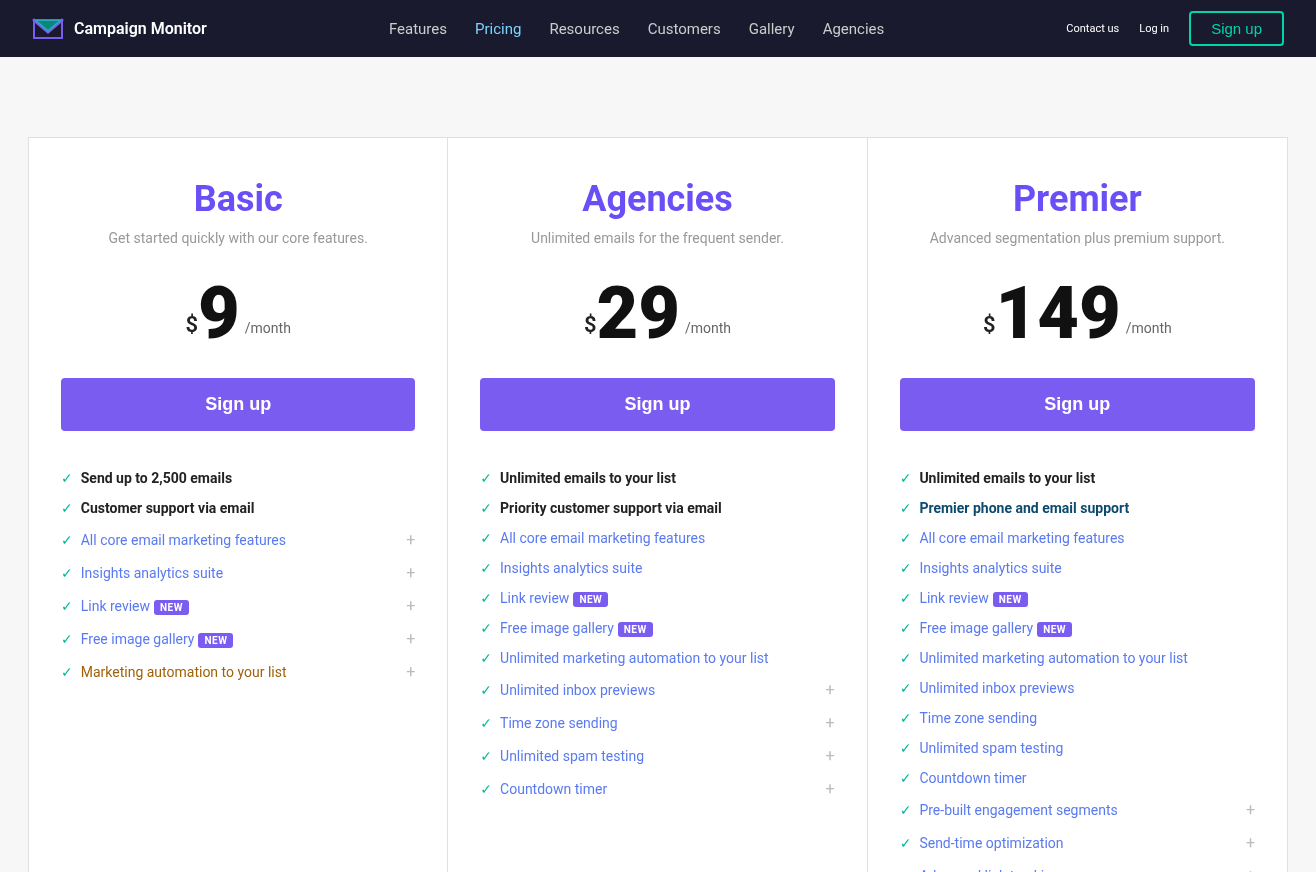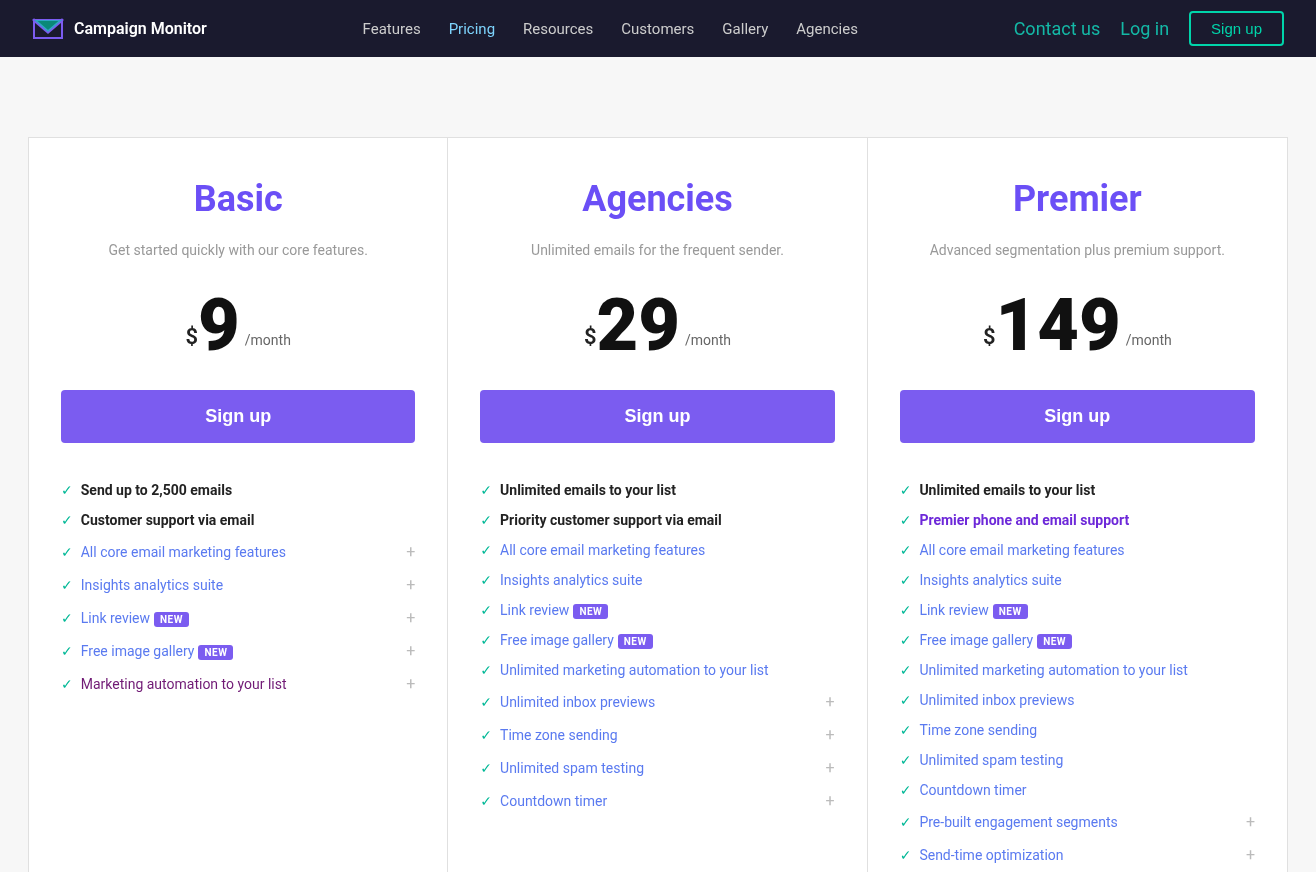--- a/index.html
+++ b/index.html
@@ -38,23 +38,23 @@
     }
     .nav-links li a.active {
       color: #7dd3fc;
     }
     .nav-right {
       display: flex;
       align-items: center;
       gap: 20px;
     }
     .nav-right a {
-      color: #14b8a6;
+      color: #ffffff;
       text-decoration: none;
-      font-size: 18px;
+      font-size: 11px;
     }
     .btn-signup-nav {
       background: transparent;
       border: 2px solid #00d4aa;
       color: #00d4aa;
       padding: 7px 20px;
       border-radius: 4px;
       font-size: 15px;
       cursor: pointer;
       font-weight: 500;
@@ -76,21 +76,21 @@
       border-right: 1px solid #e0e0e0;
       background: white;
     }
     .plan:last-child { border-right: none; }
 
     .plan-name {
       font-size: 36px;
       font-weight: 700;
       color: #6b4ff6;
       text-align: center;
-      margin-bottom: 22px;
+      margin-bottom: 10px;
     }
     .plan-tagline {
       font-size: 14px;
       color: #999;
       text-align: center;
       margin-bottom: 28px;
       min-height: 20px;
     }
 
     .price-row {
@@ -240,21 +240,21 @@
       <span class="feature-text " style="color:#5a7af0;">Link review<span class="badge-new">NEW</span></span>
       <span class="plus-icon">+</span>
     </li>
           <li>
       <span class="check-icon">✓</span>
       <span class="feature-text " style="color:#5a7af0;">Free image gallery<span class="badge-new">NEW</span></span>
       <span class="plus-icon">+</span>
     </li>
           <li>
       <span class="check-icon">✓</span>
-      <span class="feature-text " style="color:#701a75;">Marketing automation to your list</span>
+      <span class="feature-text " style="color:#a16207;">Marketing automation to your list</span>
       <span class="plus-icon">+</span>
     </li>
     </ul>
   </div>
       <div class="plan">
     <div class="plan-name">Agencies</div>
     <div class="plan-tagline">Unlimited emails for the frequent sender.</div>
     <div class="price-row">
       <span class="price-dollar">$</span>
       <span class="price-amount">29</span>
@@ -329,21 +329,21 @@
     </div>
     <button class="btn-plan-signup">Sign up</button>
     <ul class="features-list">
       <li>
       <span class="check-icon">✓</span>
       <span class="feature-text bold-feature" style="color:#222;">Unlimited emails to your list</span>
 
     </li>
           <li>
       <span class="check-icon">✓</span>
-      <span class="feature-text bold-feature" style="color:#6d28d9;">Premier phone and email support</span>
+      <span class="feature-text bold-feature" style="color:#0c4a6e;">Premier phone and email support</span>
 
     </li>
           <li>
       <span class="check-icon">✓</span>
       <span class="feature-text " style="color:#5a7af0;">All core email marketing features</span>
 
     </li>
           <li>
       <span class="check-icon">✓</span>
       <span class="feature-text " style="color:#5a7af0;">Insights analytics suite</span>

